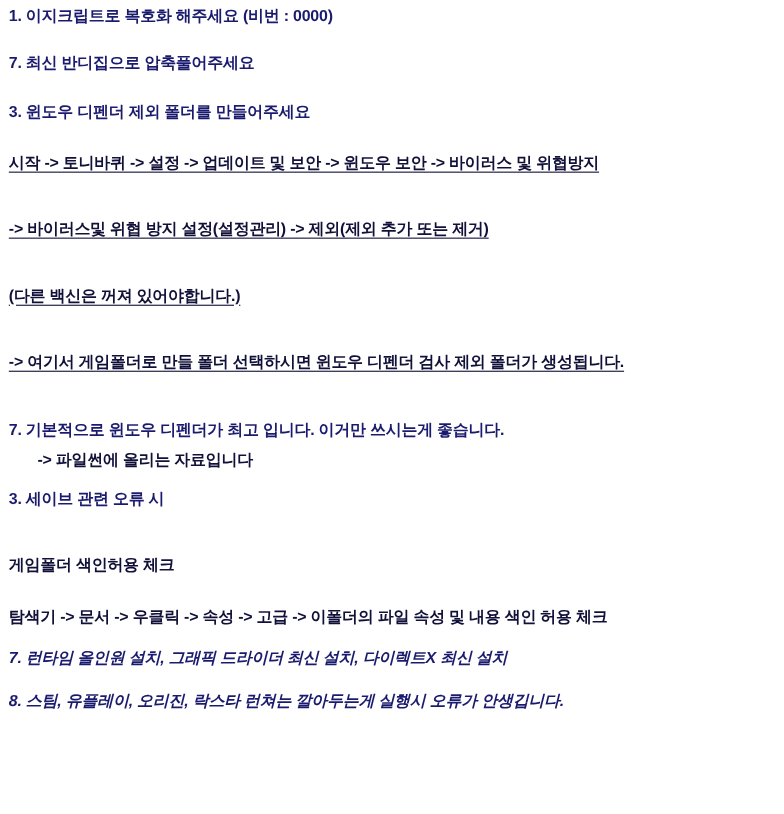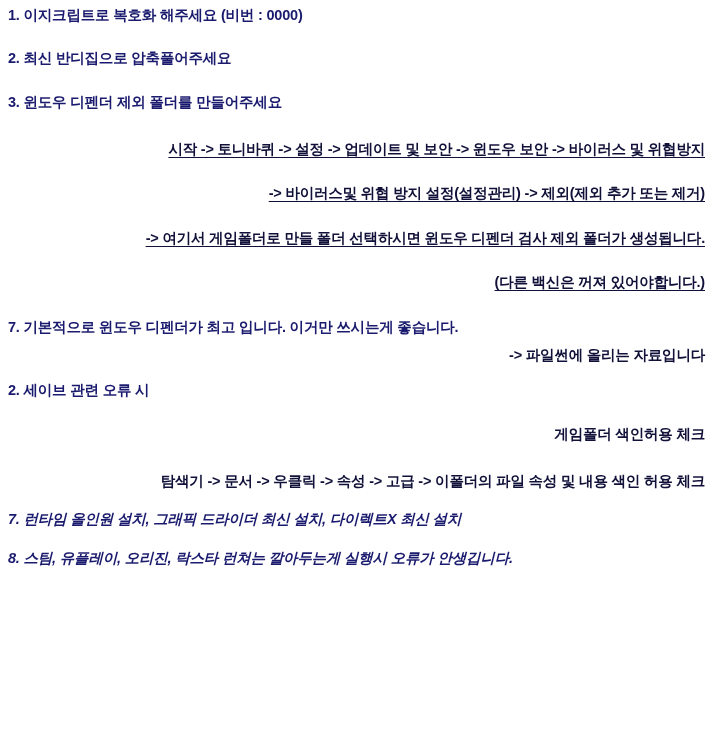--- a/index.html
+++ b/index.html
@@ -22,59 +22,59 @@
   }
   .line {
     font-size: 14.5px;
     font-weight: bold;
     letter-spacing: -0.2px;
     white-space: pre;
     line-height: 1.0;
   }
   
   .c-navy  { color: #1a1a6e; }
-  .c-dark  { color: #101038; text-align: right; }
+  .c-dark  { color: #101038; }
 
   
   .sp-top-0  { margin-top: 2px; }
   .sp-top-1  { margin-top: 28px; }
   .sp-top-2  { margin-top: 30px; }
   .sp-top-3  { margin-top: 32px; }
-  .sp-top-4  { margin-top: 30px; }
+  .sp-top-4  { margin-top: 46px; }
   .sp-top-5  { margin-top: 24px; font-style: italic; }
   .sp-top-6  { margin-top: 20px; }
   .sp-top-7  { margin-top: 14px; }
   .indent-2 { padding-left: 26px; }
   .underline { text-decoration: underline; text-underline-offset: 3px; }
 </style>
 </head>
 <body>
 
 <div class="page">
 
   <div class="line c-navy sp-top-0">1. 이지크립트로 복호화 해주세요 (비번 : 0000)</div>
 
-  <div class="line c-navy sp-top-1">2. 최신 반디집으로 압축풀어주세요</div>
+  <div class="line c-navy sp-top-1">7. 최신 반디집으로 압축풀어주세요</div>
 
   <div class="line c-navy sp-top-2">3. 윈도우 디펜더 제외 폴더를 만들어주세요</div>
 
   <div class="line c-dark underline sp-top-3">시작 -&gt; 토니바퀴 -&gt; 설정 -&gt; 업데이트 및 보안 -&gt; 윈도우 보안 -&gt; 바이러스 및 위협방지</div>
 
   <div class="line c-dark underline sp-top-4">-&gt; 바이러스및 위협 방지 설정(설정관리) -&gt; 제외(제외 추가 또는 제거)</div>
 
+  <div class="line c-dark underline sp-top-4">(다른 백신은 꺼져 있어야합니다.)</div>
+
   <div class="line c-dark underline sp-top-4">-&gt; 여기서 게임폴더로 만들 폴더 선택하시면 윈도우 디펜더 검사 제외 폴더가 생성됩니다.</div>
-
-  <div class="line c-dark underline sp-top-4">(다른 백신은 꺼져 있어야합니다.)</div>
 
   <div class="line c-navy sp-top-4">7. 기본적으로 윈도우 디펜더가 최고 입니다. 이거만 쓰시는게 좋습니다.</div>
 
 
   <div class="line c-dark indent-2 sp-top-7">-&gt; 파일썬에 올리는 자료입니다</div>
 
-  <div class="line c-navy sp-top-6">2. 세이브 관련 오류 시</div>
+  <div class="line c-navy sp-top-6">3. 세이브 관련 오류 시</div>
 
   <div class="line c-dark sp-top-4">게임폴더 색인허용 체크</div>
 
   <div class="line c-dark sp-top-3">탐색기 -&gt; 문서 -&gt; 우클릭 -&gt; 속성 -&gt; 고급 -&gt; 이폴더의 파일 속성 및 내용 색인 허용 체크</div>
 
 
   <div class="line c-navy sp-top-5">7. 런타임 올인원 설치, 그래픽 드라이더 최신 설치, 다이렉트X 최신 설치</div>
 
   <div class="line c-navy sp-top-5">8. 스팀, 유플레이, 오리진, 락스타 런쳐는 깔아두는게 실행시 오류가 안생깁니다.</div>
 

